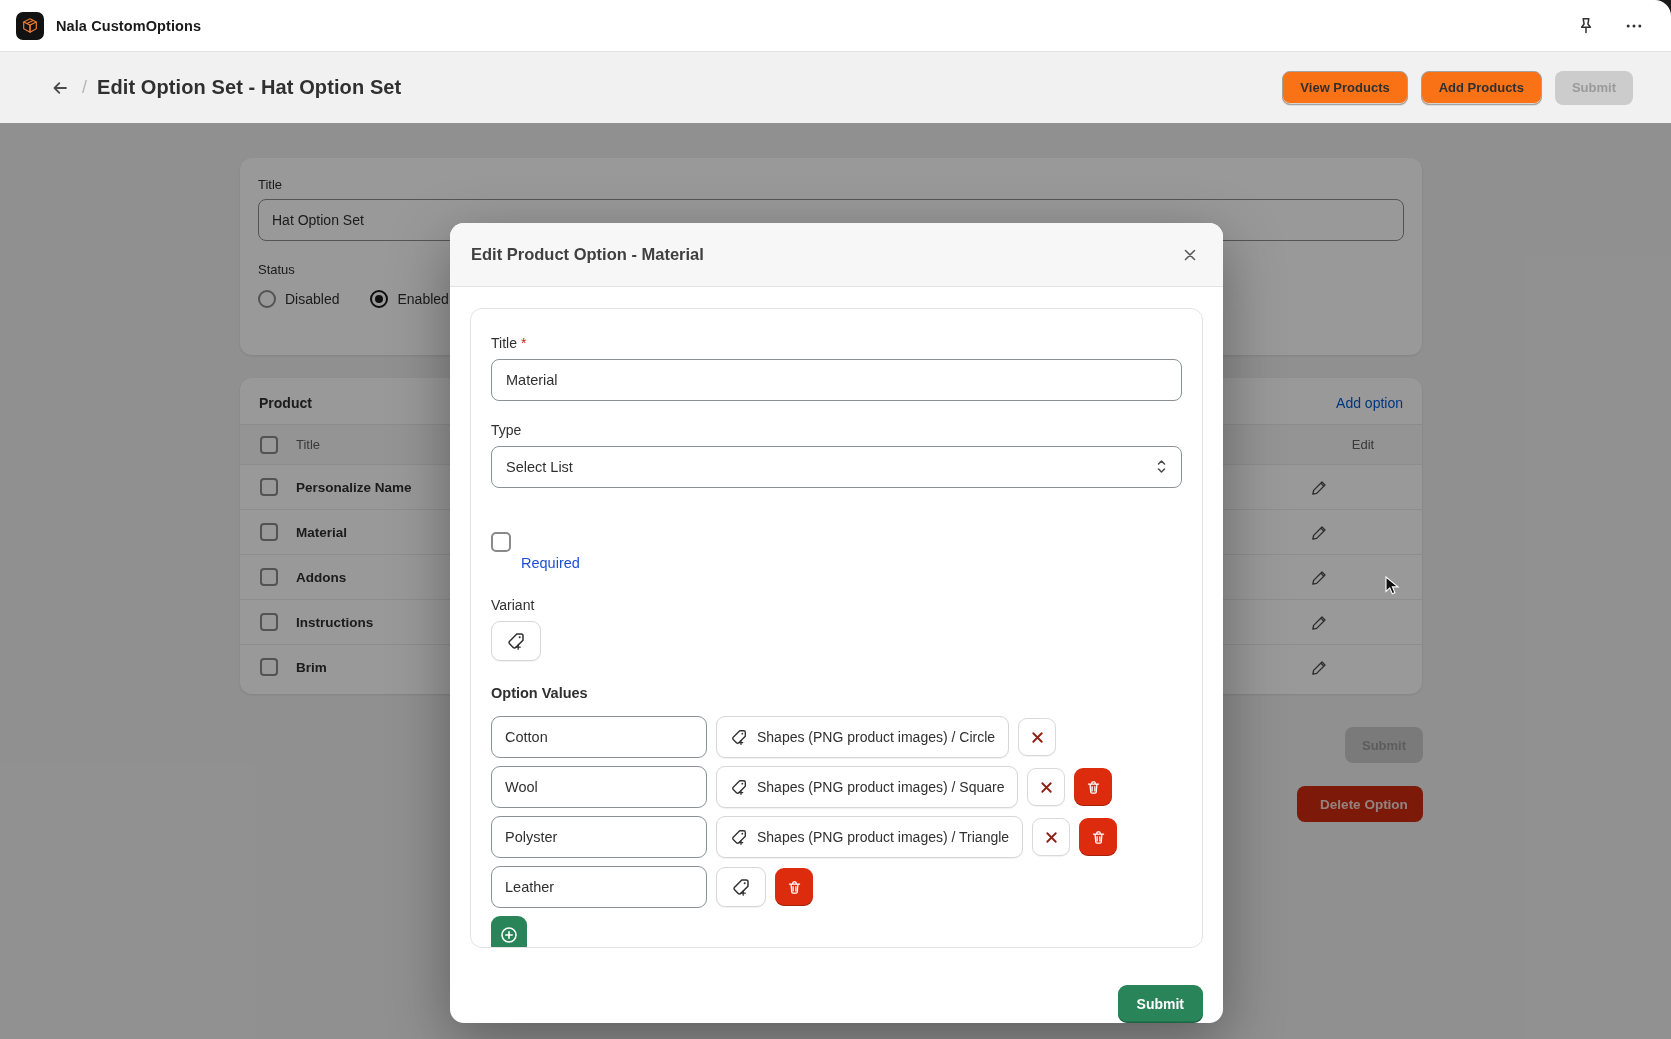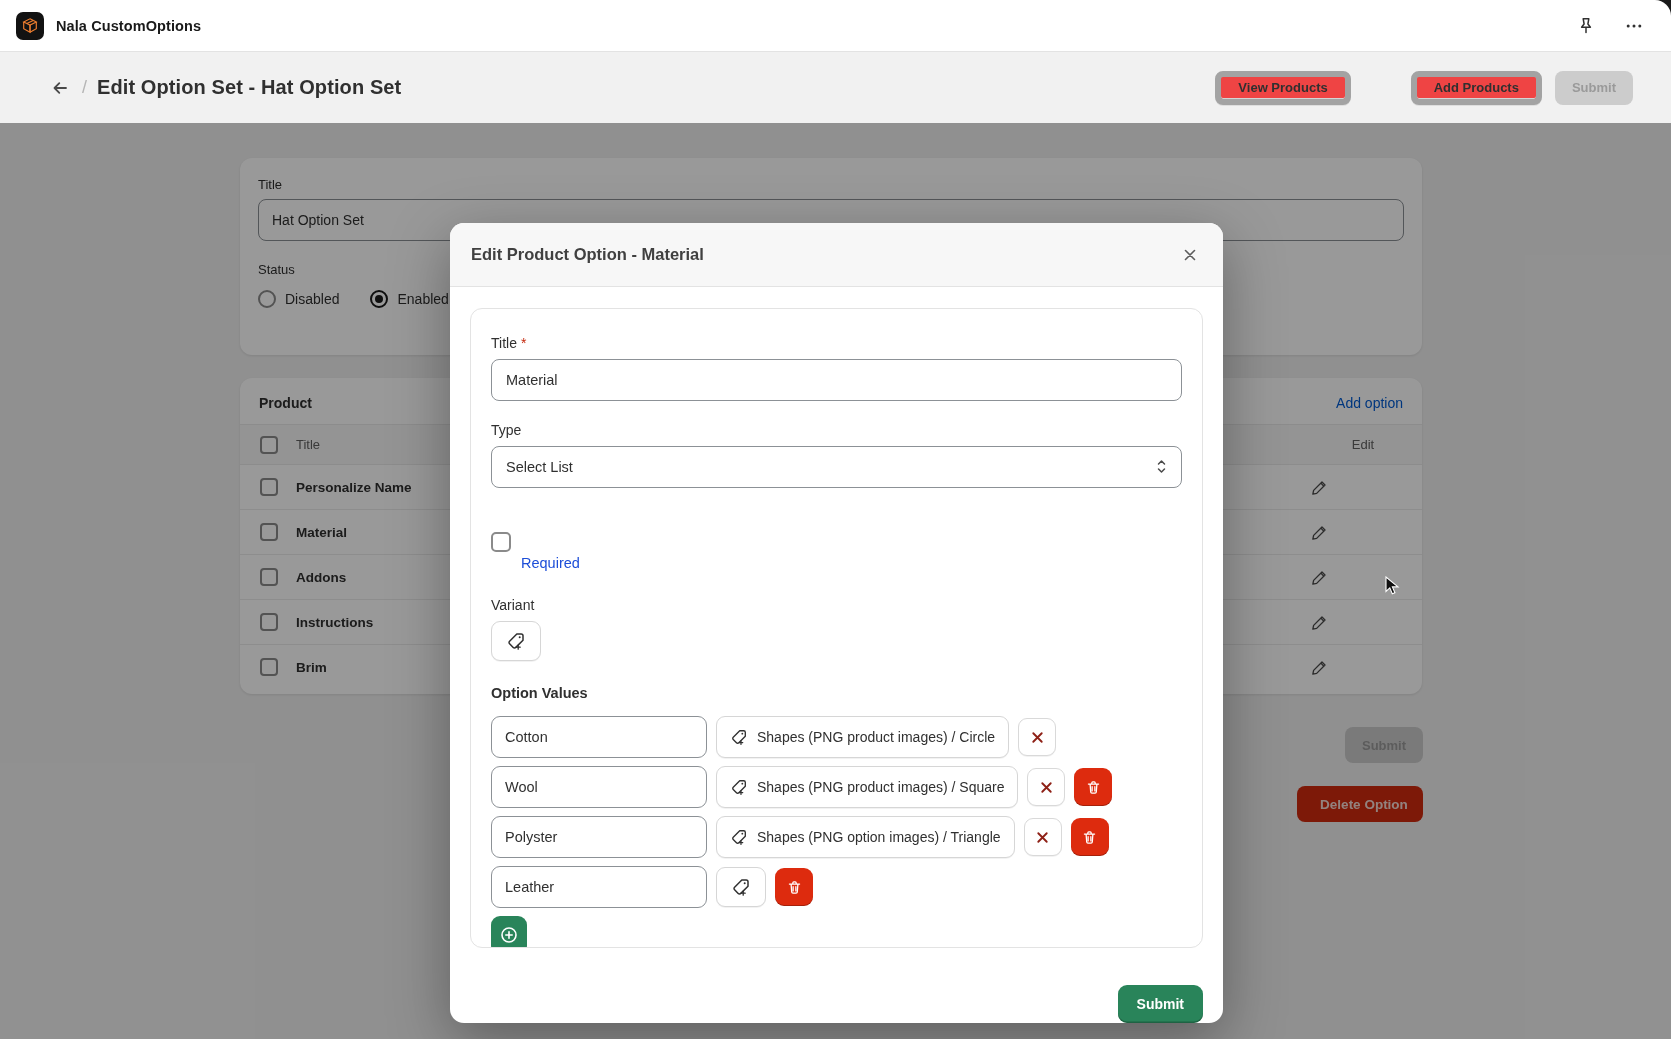--- a/index.html
+++ b/index.html
@@ -22,22 +22,22 @@
   
   .page-header { position:absolute; top:52px; left:0; width:1671px; height:71px; background:#f1f1f1;
     display:flex; align-items:center; padding:0 38px 0 44px; z-index:2; }
   .back-btn { width:32px; height:32px; border:none; background:transparent; display:flex;
     align-items:center; justify-content:center; cursor:pointer; }
   .crumb-slash { color:#b5b5b5; font-size:18px; margin:0 10px 0 6px; font-weight:400; }
   .page-title { font-size:20px; font-weight:700; color:#303030; letter-spacing:.1px; }
   .header-actions { margin-left:auto; display:flex; align-items:center; gap:13px; }
   .btn { height:34px; border-radius:8px; font-family:"Liberation Sans",sans-serif; font-size:13px;
     font-weight:700; padding:0 17px; cursor:pointer; }
-  .btn-secondary { background:#ef4444; color:#303030; border:6px solid #a3a3a3;
-    box-shadow:0 1px 0 rgba(0,0,0,.08), inset 0 -1px 0 #d4d4d4;margin-left:47px; }
+  .btn-secondary { background:#f97316; color:#303030; border:1px solid #a3a3a3;
+    box-shadow:0 1px 0 rgba(0,0,0,.08), inset 0 -1px 0 #d4d4d4; }
   .btn-disabled { background:#cccccc; color:#9a9a9a; border:none; cursor:default; }
 
   
   .content { position:absolute; top:123px; left:0; width:1671px; height:916px; background:#f1f1f1; z-index:1; }
   .card { position:absolute; left:240px; width:1182px; background:#ffffff; border-radius:12px;
     box-shadow:0 1px 3px rgba(0,0,0,.1); }
   .card-main { top:35px; height:197px; padding:19px 18px; }
   .f-label { display:block; font-size:13px; color:#303030; margin-bottom:7px; }
   .text-input { width:100%; height:42px; border:1px solid #8a8f94; border-radius:8px; padding:0 13px;
     font-size:14px; color:#303030; background:#fff; font-family:"Liberation Sans",sans-serif; }
@@ -352,21 +352,21 @@
         </div>
 
         <div class="ov-row">
           <input class="ov-input" type="text" value="Polyster" style="">
           <button class="shapes-btn">
             <svg width="18" height="18" viewBox="0 0 20 20" fill="none" stroke="#303030" stroke-width="1.5" stroke-linejoin="round">
                 <path d="M10.8 3h4.4A1.8 1.8 0 0 1 17 4.8v4.4l-7.2 7.2a1.8 1.8 0 0 1-2.6 0L3.6 12.8a1.8 1.8 0 0 1 0-2.6L10.8 3z"></path>
                 <circle cx="13.7" cy="6.3" r="1" fill="#303030" stroke="none"></circle>
                 <path d="M12.2 14.2v4M10.2 16.2h4" stroke-width="1.3" stroke-linecap="round"></path>
               </svg>
-            <span>Shapes (PNG option images) / Triangle</span>
+            <span>Shapes (PNG product images) / Triangle</span>
           </button>
           <button class="x-btn">
             <svg width="15" height="15" viewBox="0 0 16 16" fill="none" stroke="#8e2016" stroke-width="2" stroke-linecap="round">
                 <path d="M3.5 3.5l9 9M12.5 3.5l-9 9"></path>
               </svg>
           </button>
           <button class="trash-btn">
             <svg width="17" height="17" viewBox="0 0 20 20" fill="none" stroke="#ffffff" stroke-width="1.5" stroke-linecap="round" stroke-linejoin="round">
                 <path d="M4 6h12M8 6V4.7a1.2 1.2 0 0 1 1.2-1.2h1.6A1.2 1.2 0 0 1 12 4.7V6M6 6l.7 9.1a1.5 1.5 0 0 0 1.5 1.4h3.6a1.5 1.5 0 0 0 1.5-1.4L14 6M8.4 9v5M11.6 9v5"></path>
               </svg>

